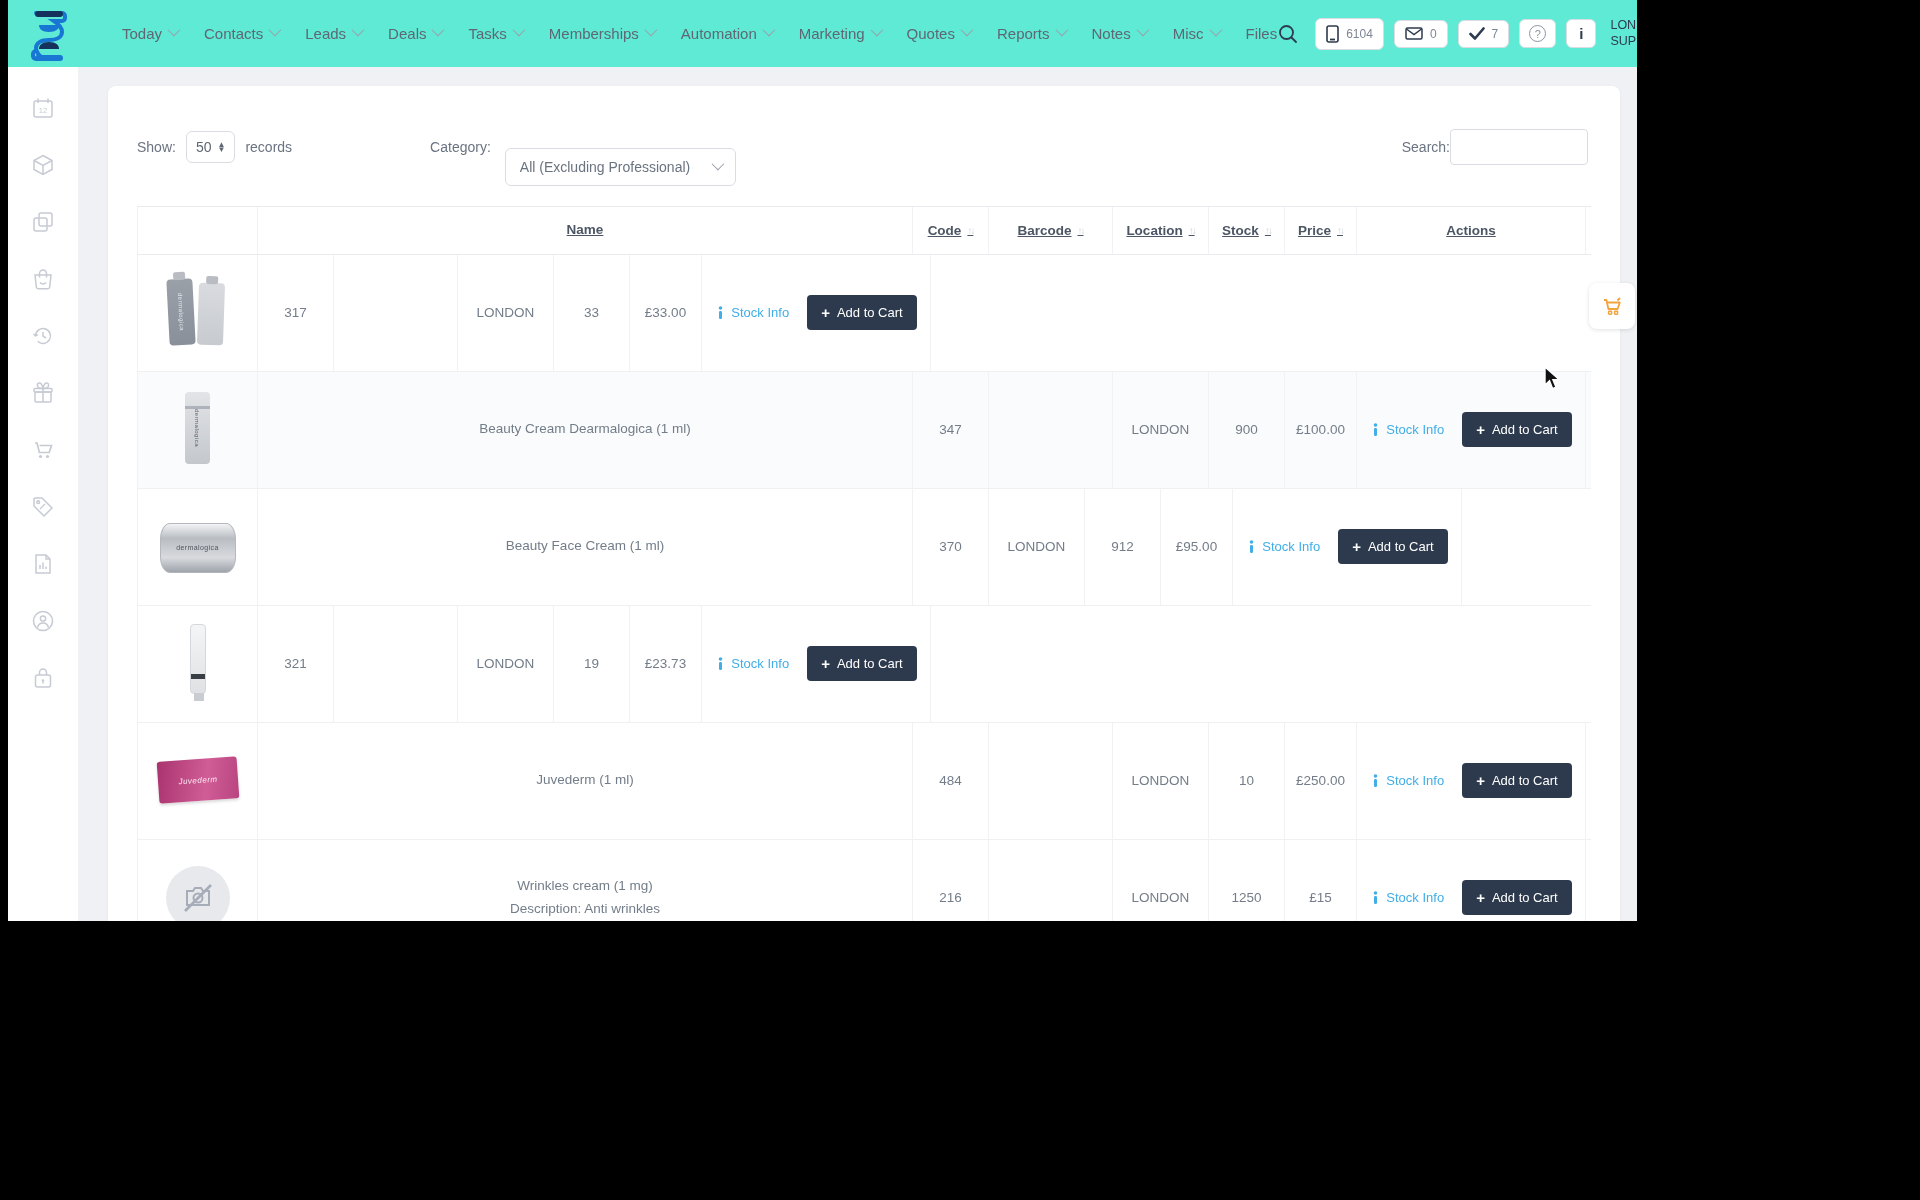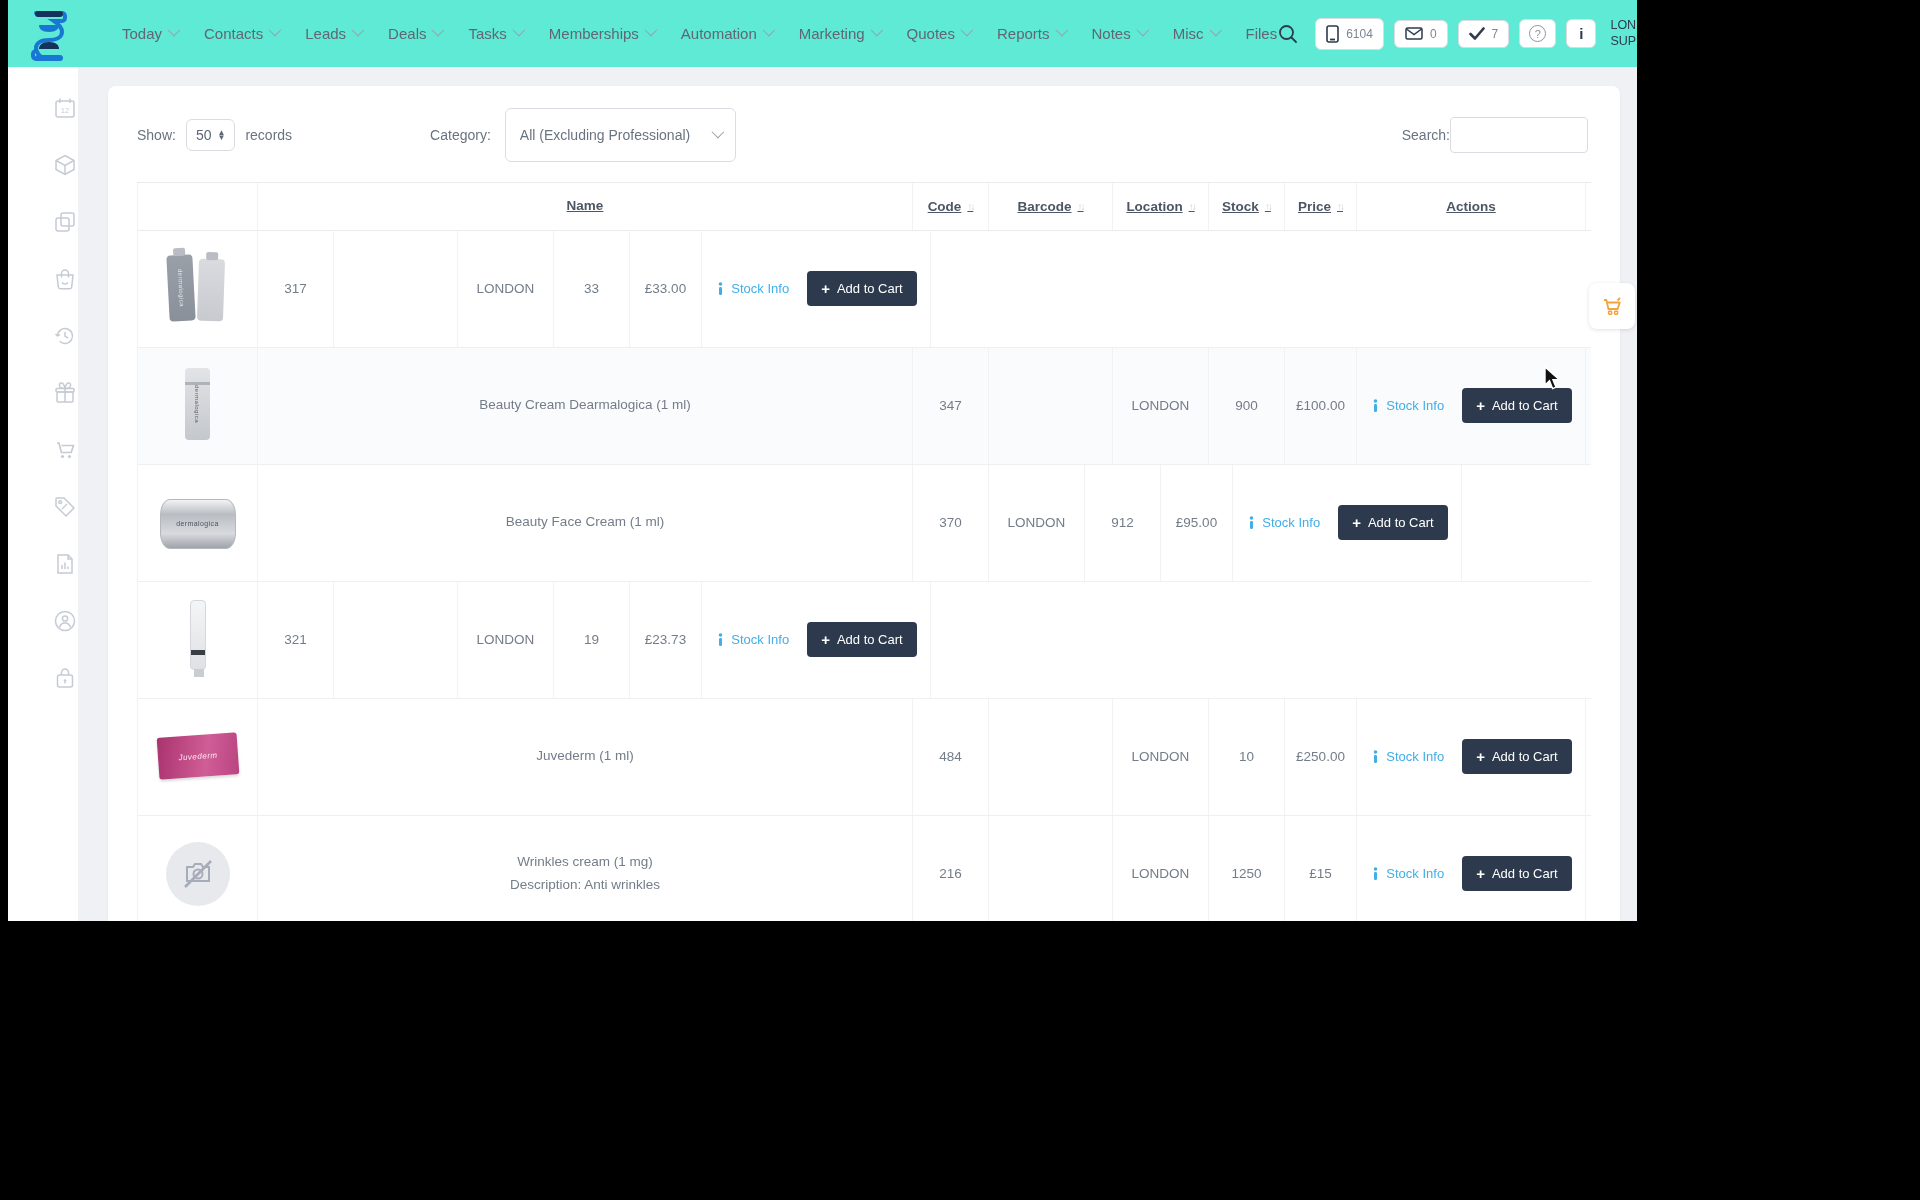--- a/index.html
+++ b/index.html
@@ -16,31 +16,31 @@
   .nav-right{margin-left:auto;display:flex;align-items:center;gap:10px;padding-right:10px;}
   .icon-btn{display:flex;align-items:center;justify-content:center;cursor:pointer;}
   .badge{display:flex;align-items:center;gap:7px;border:1px solid #d9dde2;border-radius:6px;padding:6px 10px;background:#fff;cursor:pointer;}
   .badge .num{color:#7d8695;font-size:12px;}
   .round-btn{border:1px solid #d9dde2;border-radius:6px;padding:5px 9px;background:#fff;color:#6b7480;font-size:14px;cursor:pointer;display:flex;align-items:center;justify-content:center;}
   .info-btn{font-weight:bold;color:#2e3a4d;font-size:15px;padding:5px 12px;}
   .q-circle{width:17px;height:17px;border:1.4px solid #8d95a1;border-radius:50%;display:flex;align-items:center;justify-content:center;font-size:11px;color:#8d95a1;}
   .user-label{color:#2e3a4d;font-size:12.5px;line-height:1.25;text-align:left;margin:0 4px;}
 
   
-  .sidebar{position:absolute;left:0;top:67px;width:70px;bottom:0;background:#fff;display:flex;flex-direction:column;align-items:flex-end;padding-top:28px;gap:31px;}
+  .sidebar{position:absolute;left:0;top:67px;width:70px;bottom:0;background:#fff;display:flex;flex-direction:column;align-items:center;padding-top:28px;gap:31px;}
   .side-ic{width:26px;height:26px;display:flex;align-items:center;justify-content:center;cursor:pointer;}
 
   
   .card{position:absolute;left:100px;top:86px;width:1512px;height:835px;background:#fff;border-radius:8px 8px 0 0;box-shadow:0 1px 3px rgba(40,50,70,.06);overflow:hidden;}
   .filters{display:flex;align-items:center;padding:22px 32px 14px 29px;}
   .flabel{color:#6a7380;font-size:14px;}
   .spin-box{display:flex;align-items:center;gap:6px;border:1px solid #d9dde2;border-radius:6px;padding:7px 9px;margin:0 10px;color:#5f6774;font-size:14px;}
   .spin-arrows{display:flex;flex-direction:column;line-height:5px;font-size:8px;color:#5f6774;}
   .cat-group{display:flex;align-items:center;margin-left:138px;}
-  .select-box{display:flex;align-items:center;gap:22px;border:1px solid #d9dde2;border-radius:6px;padding:18px 14px;margin-left:14px;color:#6a7380;font-size:14px;cursor:pointer;}
+  .select-box{display:flex;align-items:center;gap:22px;border:1px solid #d9dde2;border-radius:6px;padding:10px 14px;margin-left:14px;color:#6a7380;font-size:14px;cursor:pointer;margin-top:40px;}
   .search-group{margin-left:auto;display:flex;align-items:center;}
   .search-input{width:138px;height:36px;border:1px solid #d9dde2;border-radius:4px;background:#fff;outline:none;padding:0 8px;font-size:14px;color:#444;}
 
   
   .ptable{margin:6px 29px 0 29px;border-top:1px solid #e9ebee;}
   .thead{display:flex;border-bottom:1px solid #e9ebee;background:#fff;}
   .thead .cell{color:#4c5664;font-size:13.5px;font-weight:bold;padding:12px 4px;display:flex;align-items:center;justify-content:center;gap:6px;text-decoration:underline;}
   .trow{display:flex;border-bottom:1px solid #eef0f2;background:#fff;height:117px;}
   .trow.hover{background:#fafbfc;}
   .cell{display:flex;align-items:center;justify-content:center;text-align:center;color:#737d89;font-size:13.5px;border-right:1px solid #f1f2f4;padding:4px;}

